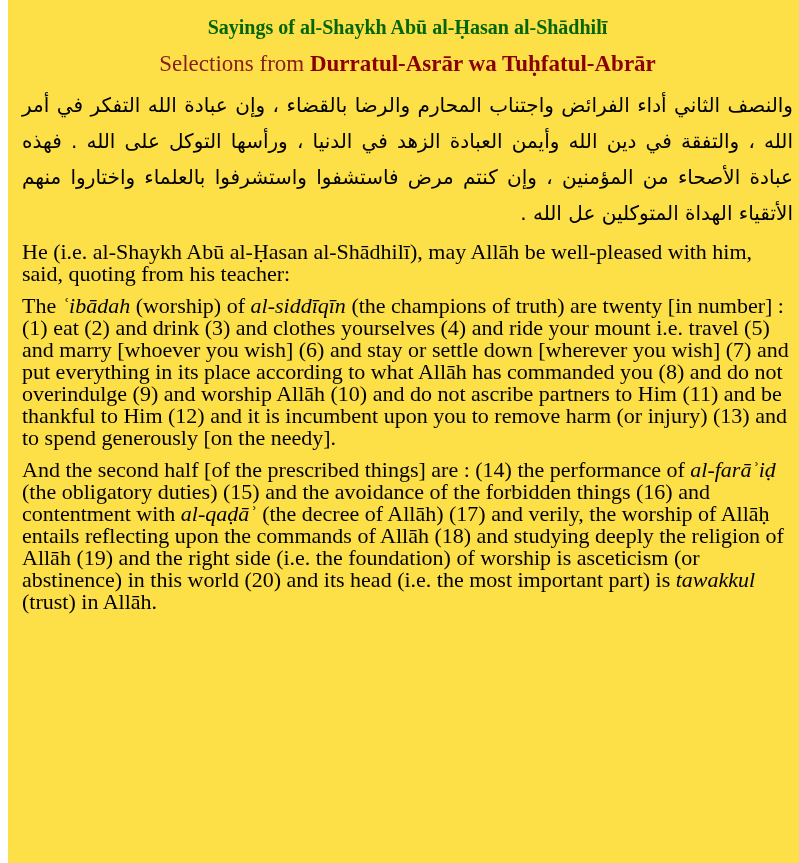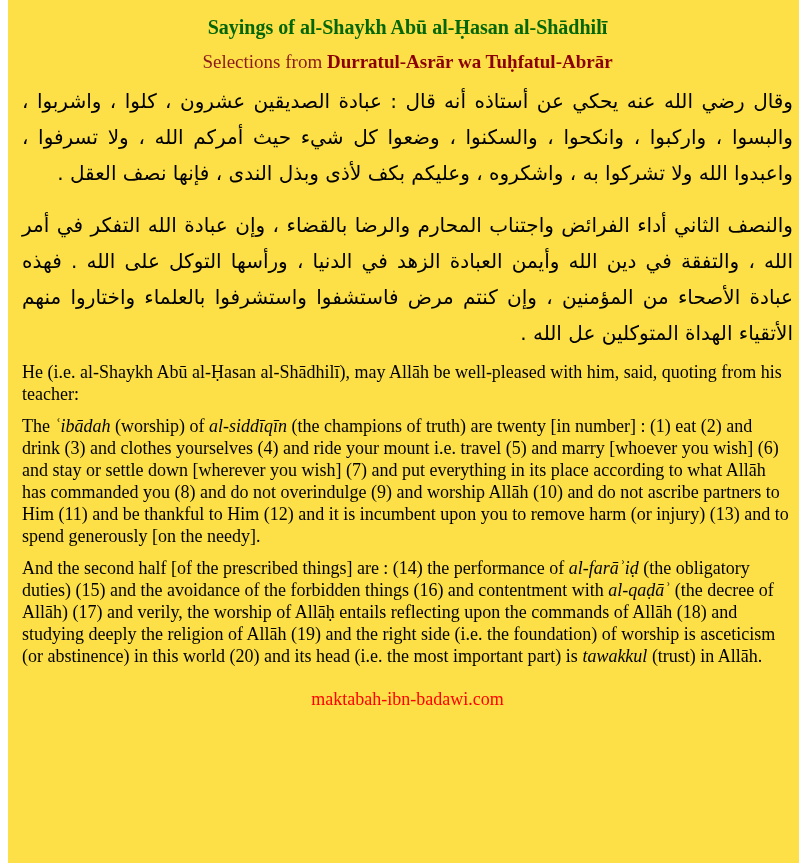--- a/index.html
+++ b/index.html
@@ -22,21 +22,21 @@
     margin: 4px 0 0 0;
     text-align: center;
     font-size: 20px;
     font-weight: bold;
     color: #056608;
     font-family: "Liberation Serif", serif;
   }
   .subtitle {
     margin: 12px 0 0 0;
     text-align: center;
-    font-size: 19px;
+    font-size: 23px;
     font-weight: normal;
     color: #8b1a1a;
     font-family: "Liberation Serif", serif;
   }
   .subtitle .book {
     font-weight: bold;
     color: #8b0000;
   }
   .arabic {
     direction: rtl;
@@ -47,21 +47,21 @@
     line-height: 36px;
     margin-top: 10px;
   }
   .arabic p {
     margin: 0 0 16px 0;
   }
   .arabic p:last-child {
     margin-bottom: 10px;
   }
   .english {
-    font-size: 18px;
+    font-size: 22px;
     line-height: 22px;
     text-align: left;
   }
   .english p {
     margin: 0 0 10px 0;
   }
   .english i {
   }
   .footer {
     text-align: center;
@@ -78,33 +78,29 @@
 </head>
 <body>
 
 <div class="page">
 
   <h1 class="title">Sayings of al-Shaykh Abū al-Ḥasan al-Shādhilī</h1>
 
   <h2 class="subtitle"><span>Selections from </span><span class="book">Durratul-Asrār wa Tuḥfatul-Abrār</span></h2>
 
   <div class="arabic">
-    <p>وقال رضي الله عنه يحكي عن أستاذه أنه قال : عبادة الصديقين عشرون ، كلوا ، واشربوا ، والبسوا ، واركبوا ، وانكحوا ، والسكنوا ، وضعوا كل شيء حيث أمركم الله ، ولا تسرفوا ، واعبدوا الله ولا تشركوا به ، واشكروه ، وعليكم بكف لأذى وبذل الندى ، فإنها نصف العقل .</p>
     <p>والنصف الثاني أداء الفرائض واجتناب المحارم والرضا بالقضاء ، وإن عبادة الله التفكر في أمر الله ، والتفقة في دين الله وأيمن العبادة الزهد في الدنيا ، ورأسها التوكل على الله . فهذه عبادة الأصحاء من المؤمنين ، وإن كنتم مرض فاستشفوا واستشرفوا بالعلماء واختاروا منهم الأتقياء الهداة المتوكلين عل الله .</p>
   </div>
 
   <div class="english">
 
     <p>He (i.e. al-Shaykh Abū al-Ḥasan al-Shādhilī), may Allāh be well-pleased with him, said, quoting from his teacher:</p>
 
     <p><span>The </span><i>ʿibādah</i><span> (worship) of </span><i>al-siddīqīn</i><span> (the champions of truth) are twenty [in number] : (1) eat (2) and drink (3) and clothes yourselves (4) and ride your mount i.e. travel (5) and marry [whoever you wish] (6) and stay or settle down [wherever you wish] (7) and put everything in its place according to what Allāh has commanded you (8) and do not overindulge (9) and worship Allāh (10) and do not ascribe partners to Him (11) and be thankful to Him (12) and it is incumbent upon you to remove harm (or injury) (13) and to spend generously [on the needy].</span></p>
 
 
     <p><span>And the second half [of the prescribed things] are : (14) the performance of </span><i>al-farāʾiḍ</i><span> (the obligatory duties) (15) and the avoidance of the forbidden things (16) and contentment with </span><i>al-qaḍāʾ</i><span> (the decree of Allāh) (17) and verily, the worship of Allāḥ entails reflecting upon the commands of Allāh (18) and studying deeply the religion of Allāh (19) and the right side (i.e. the foundation) of worship is asceticism (or abstinence) in this world (20) and its head (i.e. the most important part) is </span><i>tawakkul</i><span> (trust) in Allāh.</span></p>
 
 
   </div>
 
-  <div class="footer">
-    <a>maktabah-ibn-badawi.com</a>
-  </div>
 
 </div>
 
 </body></html>

